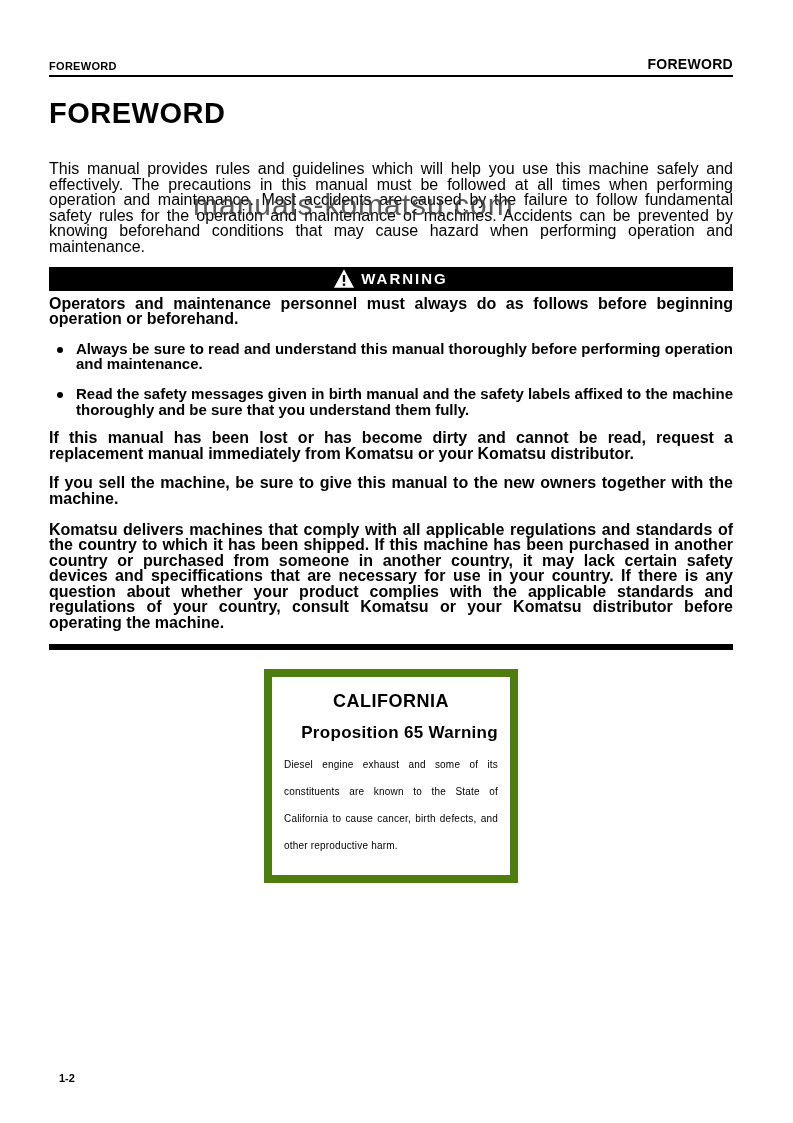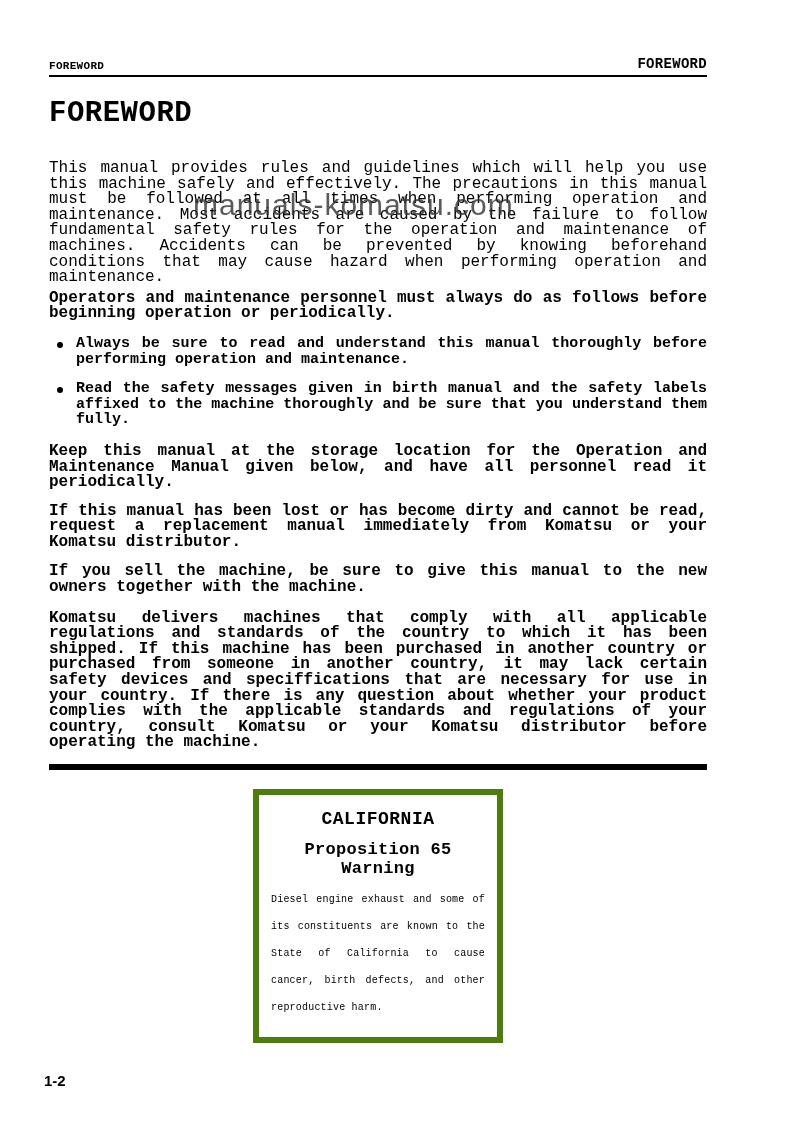--- a/index.html
+++ b/index.html
@@ -5,21 +5,21 @@
   html, body { margin: 0; padding: 0; background: #ffffff; }
   .page {
     position: relative;
     width: 793px;
     height: 1123px;
     background: #ffffff;
     font-family: "Liberation Sans", sans-serif;
     color: #000000;
     overflow: hidden;
   }
-  .content { padding: 56px 86px 0 49px; font-family: Liberation Mono, monospace; }
+  .content { padding: 56px 60px 0 49px; }
 
   .running-header {
     display: flex;
     justify-content: space-between;
     align-items: flex-end;
     border-bottom: 2px solid #000;
     padding-bottom: 3px;
   }
   .running-header .rh-left  { font-size: 11px; font-weight: bold; letter-spacing: 0.3px; }
   .running-header .rh-right { font-size: 14px; font-weight: bold; letter-spacing: 0.3px; }
@@ -95,82 +95,91 @@
 
   .thick-rule {
     margin-top: 13px;
     height: 6px;
     background: #000000;
   }
 
   .ca-box {
     width: 214px;
     margin: 19px auto 0 auto;
-    border: 6px solid #4d7c0f;
+    border: 8px solid #4d7c0f;
     padding: 12px 12px 16px 12px;
   }
   .ca-title-1 {
     text-align: center;
     font-weight: bold;
     font-size: 18px;
     margin-top: 2px;
     letter-spacing: 0.5px;
   }
   .ca-title-2 {
-    text-align: center;
+    text-align: right;
     font-weight: bold;
     font-size: 17px;
     margin-top: 11px;
     letter-spacing: 0.3px;
   }
   .ca-body {
     margin: 8px 0 0 0;
     font-size: 10px;
     line-height: 27px;
     text-align: justify;
     letter-spacing: 0.2px;
   }
 
   .page-number {
     position: absolute;
-    left: 44px;
+    left: 59px;
     top: 1072px;
-    font-size: 15px;
+    font-size: 11px;
     font-weight: bold;
   }
 </style>
 </head>
 <body>
 
 <div class="page">
   <div class="content">
 
     <div class="running-header">
       <span class="rh-left">FOREWORD</span>
       <span class="rh-right">FOREWORD</span>
     </div>
 
     <h1 class="doc-title">FOREWORD</h1>
 
     <p class="body-par intro">This manual provides rules and guidelines which will help you use this machine safely and effectively. The precautions in this manual must be followed at all times when performing operation and maintenance. Most accidents are caused by the failure to follow fundamental safety rules for the operation and maintenance of machines. Accidents can be prevented by knowing beforehand conditions that may cause hazard when performing operation and maintenance.</p>
 
+    <div class="warning-banner">
+      <span class="warn-icon">
+        <svg width="20" height="19" viewBox="0 0 24 22">
+          <path d="M12 0 L24 22 L0 22 Z" fill="#ffffff"></path>
+          <rect x="10.6" y="7" width="2.8" height="8" fill="#000000"></rect>
+          <rect x="10.6" y="17" width="2.8" height="2.8" fill="#000000"></rect>
+        </svg>
+      </span>
+      <span class="warn-label">WARNING</span>
+    </div>
 
-    <p class="body-par bold-par lead">Operators and maintenance personnel must always do as follows before beginning operation or periodically.</p>
+    <p class="body-par bold-par lead">Operators and maintenance personnel must always do as follows before beginning operation or beforehand.</p>
 
     <div class="bullet-item">
       <span class="bullet-dot"></span>
       <p class="bullet-text">Always be sure to read and understand this manual thoroughly before performing operation and maintenance.</p>
     </div>
 
     <div class="bullet-item">
       <span class="bullet-dot"></span>
       <p class="bullet-text">Read the safety messages given in birth manual and the safety labels affixed to the machine thoroughly and be sure that you understand them fully.</p>
     </div>
 
-    <p class="body-par bold-par" style="margin-top:16px">Keep this manual at the storage location for the Operation and Maintenance Manual given below, and have all personnel read it periodically.</p>
     <p class="body-par bold-par" style="margin-top:13px">If this manual has been lost or has become dirty and cannot be read, request a replacement manual immediately from Komatsu or your Komatsu distributor.</p>
     <p class="body-par bold-par" style="">If you sell the machine, be sure to give this manual to the new owners together with the machine.</p>
     <p class="body-par bold-par" style="margin-top:15px">Komatsu delivers machines that comply with all applicable regulations and standards of the country to which it has been shipped. If this machine has been purchased in another country or purchased from someone in another country, it may lack certain safety devices and speciffications that are necessary for use in your country. If there is any question about whether your product complies with the applicable standards and regulations of your country, consult Komatsu or your Komatsu distributor before operating the machine.</p>
 
     <div class="thick-rule"></div>
 
     <div class="ca-box">
       <div class="ca-title-1">CALIFORNIA</div>
       <div class="ca-title-2">Proposition 65 Warning</div>
       <p class="ca-body">Diesel engine exhaust and some of its constituents are known to  the State of California to cause cancer, birth defects, and other reproductive harm.</p>

